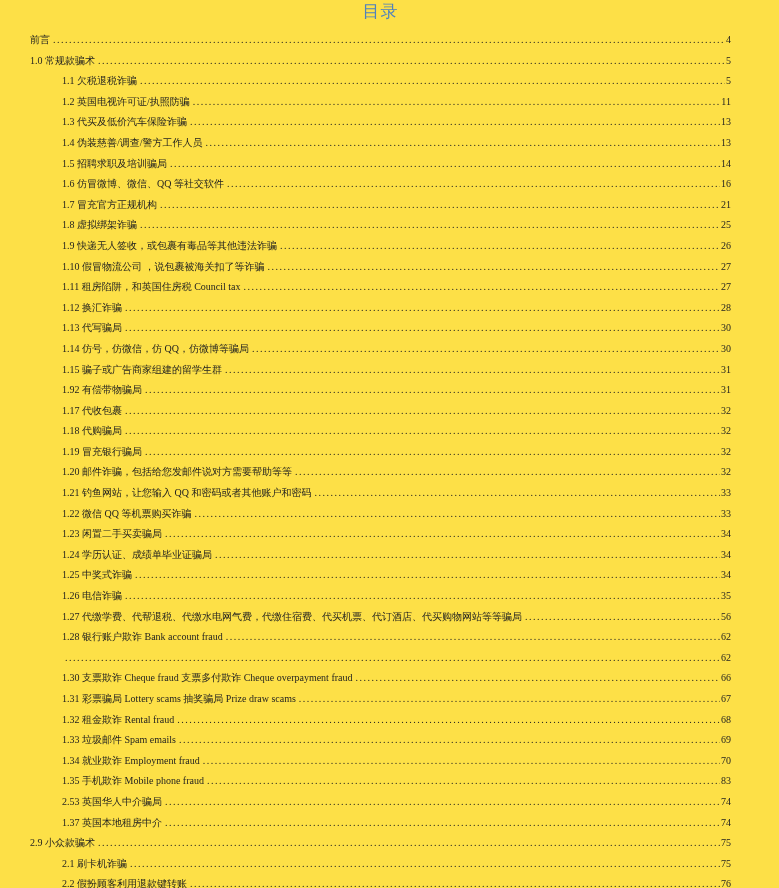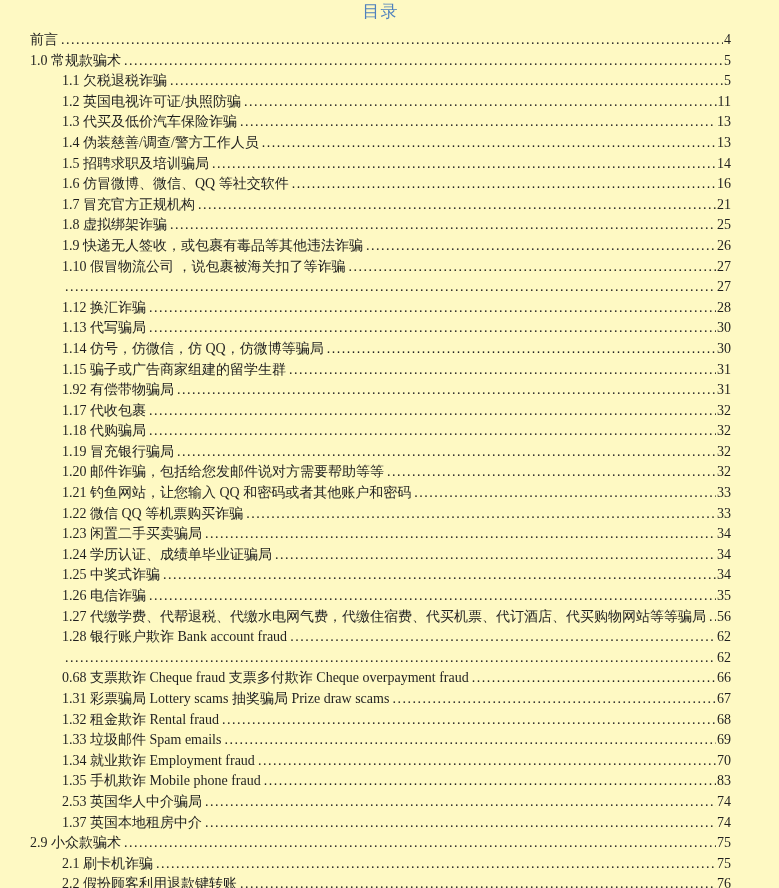--- a/index.html
+++ b/index.html
@@ -4,21 +4,21 @@
 <style>
   html, body {
     margin: 0;
     padding: 0;
     background: #ffffff;
   }
   .page {
     position: relative;
     width: 779px;
     height: 888px;
-    background: #fef9c3;
+    background: #fde047;
     overflow: hidden;
     font-family: "Liberation Serif", "DejaVu Serif", serif;
     color: #1f1f1f;
     box-sizing: border-box;
     padding: 2px 48px 0 30px;
   }
   .toc-title {
     text-align: center;
     font-size: 17px;
     line-height: 20px;
@@ -26,21 +26,21 @@
     font-weight: 400;
     letter-spacing: 1px;
     margin: 0 0 0 0;
   }
   .toc-list {
     margin-top: 8px;
   }
   .toc-row {
     display: flex;
     align-items: flex-start;
-    font-size: 14px;
+    font-size: 10px;
     line-height: 20.6px;
     height: 20.6px;
     white-space: nowrap;
     cursor: pointer;
   }
   .toc-row.level-1 {
     padding-left: 32px;
   }
   .toc-label {
     flex: 0 1 auto;
@@ -137,20 +137,21 @@
     <span class="toc-page">26</span>
   </div>
 
   <div class="toc-row level-1">
     <span class="toc-label">1.10 假冒物流公司 ，说包裹被海关扣了等诈骗</span>
     <span class="toc-dots"></span>
     <span class="toc-page">27</span>
   </div>
 
   <div class="toc-row level-1">
+    <span class="toc-label">1.11 租房陷阱，和英国住房税 Council tax</span>
     <span class="toc-dots"></span>
     <span class="toc-page">27</span>
   </div>
 
   <div class="toc-row level-1">
     <span class="toc-label">1.12 换汇诈骗</span>
     <span class="toc-dots"></span>
     <span class="toc-page">28</span>
   </div>
 
@@ -249,21 +250,21 @@
     <span class="toc-dots"></span>
     <span class="toc-page">62</span>
   </div>
 
   <div class="toc-row level-1">
     <span class="toc-dots"></span>
     <span class="toc-page">62</span>
   </div>
 
   <div class="toc-row level-1">
-    <span class="toc-label">0.68 支票欺诈 Cheque fraud 支票多付欺诈 Cheque overpayment fraud</span>
+    <span class="toc-label">1.30 支票欺诈 Cheque fraud 支票多付欺诈 Cheque overpayment fraud</span>
     <span class="toc-dots"></span>
     <span class="toc-page">66</span>
   </div>
 
   <div class="toc-row level-1">
     <span class="toc-label">1.31 彩票骗局 Lottery scams 抽奖骗局 Prize draw scams</span>
     <span class="toc-dots"></span>
     <span class="toc-page">67</span>
   </div>
 

